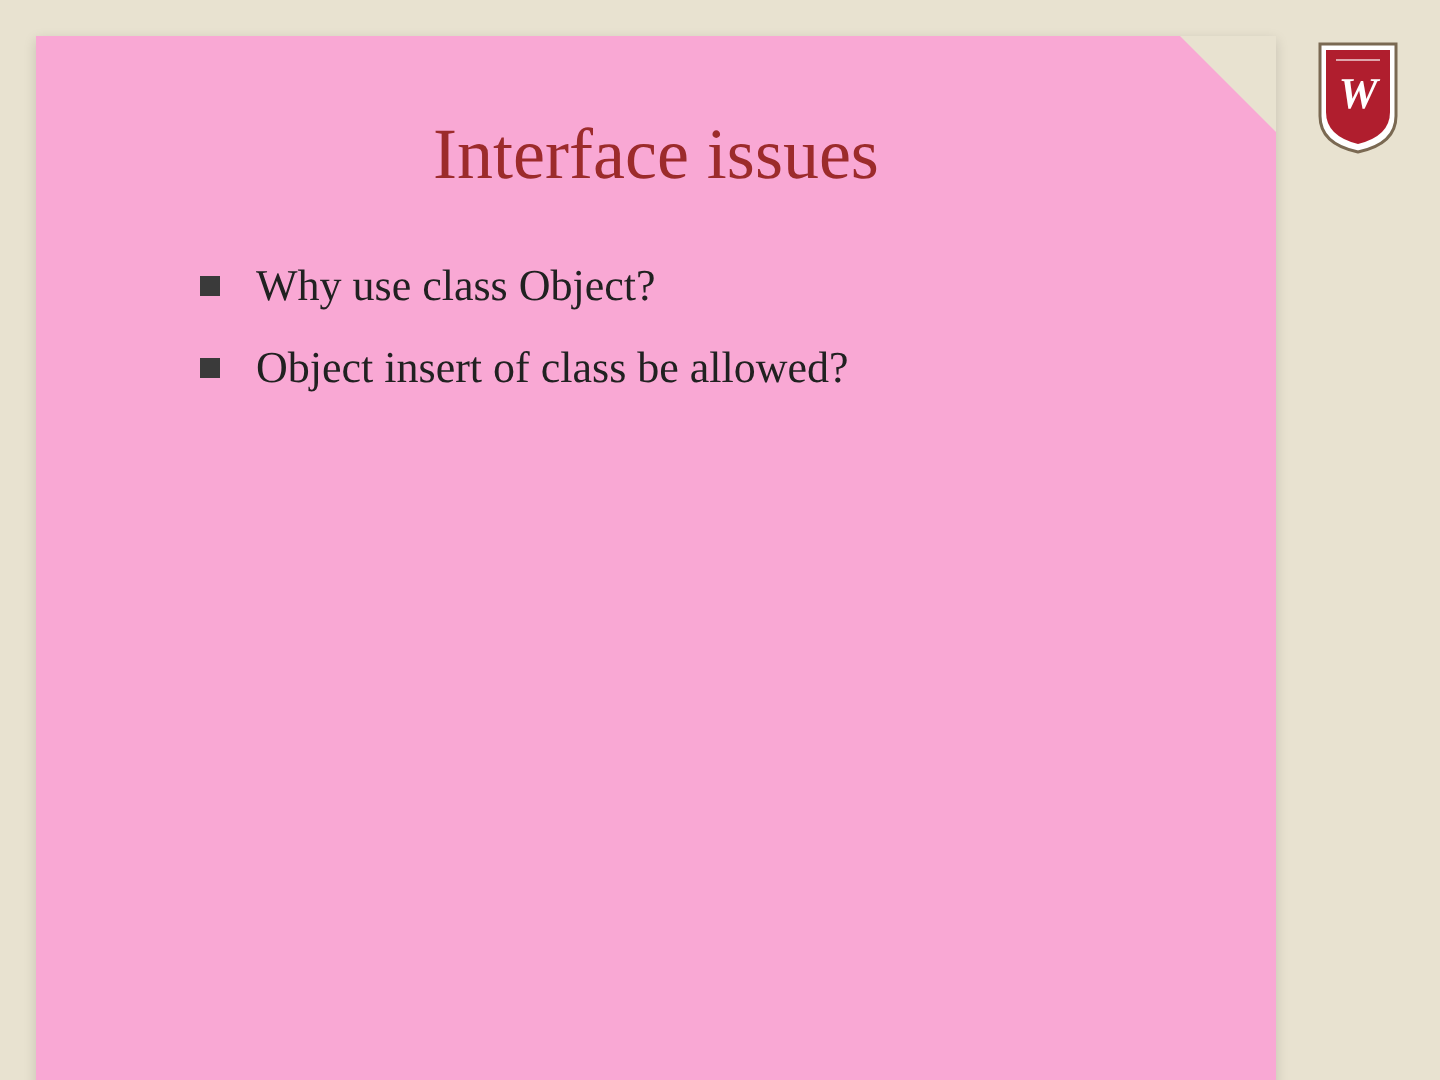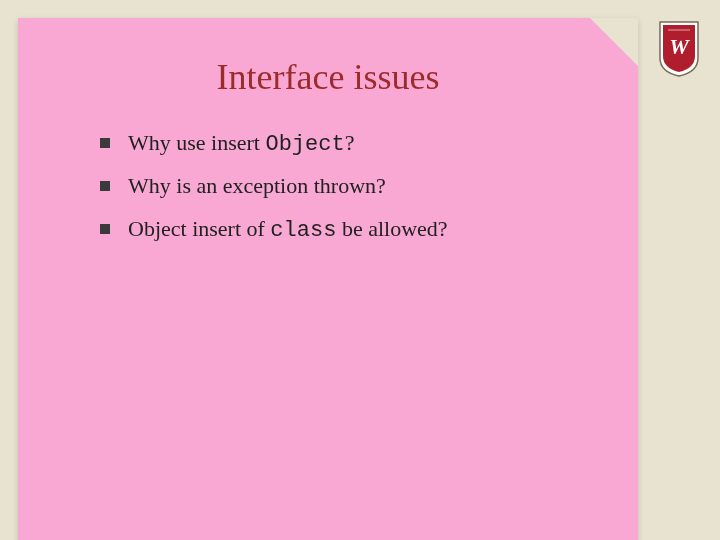--- a/index.html
+++ b/index.html
@@ -60,21 +60,21 @@
       height: 10px;
       background: #3a3a3a;
       margin-right: 18px;
       margin-top: 12px;
       flex-shrink: 0;
     }
     .bullet-text {
       font-family: Georgia, 'Times New Roman', serif;
     }
     .code-text {
-      font-family: Liberation Mono, monospace;
+      font-family: Liberation Serif, serif;
     }
     .crest {
       position: absolute;
       top: 20px;
       right: 20px;
       width: 42px;
       height: 58px;
     }
     .crest svg {
       width: 100%;
@@ -83,25 +83,21 @@
   </style>
 </head>
 <body>
 
 <div class="slide-container">
   <div class="corner-cut"></div>
   <h1 class="slide-title">Interface issues</h1>
   <div class="content">
     <div class="bullet-item">
       <span class="bullet-marker"></span>
-      <span class="bullet-text"><span>Why use insert </span><span class="code-text">Object</span><span>?</span></span>
-    </div>
-    <div class="bullet-item">
-      <span class="bullet-marker"></span>
-      <span class="bullet-text"><span>Why is an exception thrown?</span><span class="code-text"></span><span></span></span>
+      <span class="bullet-text"><span>Why use class </span><span class="code-text">Object</span><span>?</span></span>
     </div>
     <div class="bullet-item">
       <span class="bullet-marker"></span>
       <span class="bullet-text"><span>Object insert of </span><span class="code-text">class</span><span> be allowed?</span></span>
     </div>
   </div>
 </div>
 
 <div class="crest">
   <svg viewBox="0 0 42 58">

